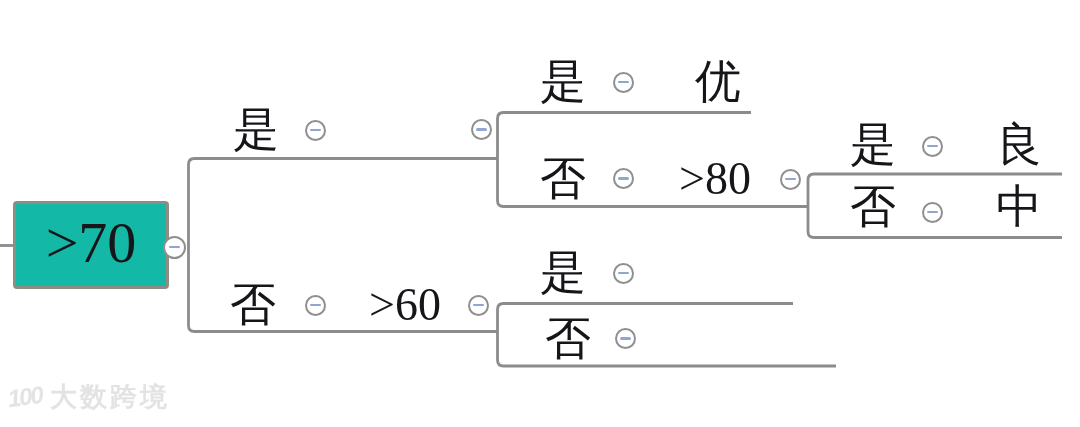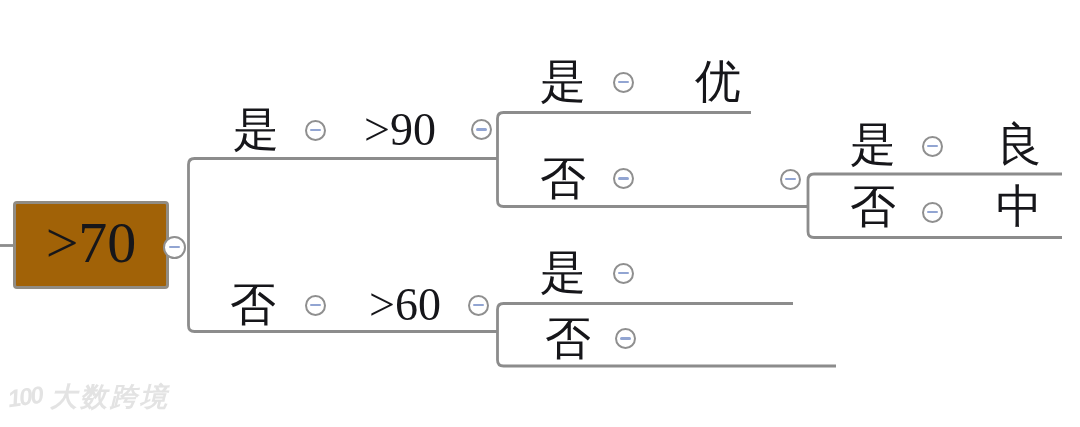--- a/index.html
+++ b/index.html
@@ -9,21 +9,21 @@
     background:#ffffff;
     overflow:hidden;
     font-family:"Liberation Serif","DejaVu Serif",serif;
   }
   .connectors{position:absolute;left:0;top:0;pointer-events:none;}
 
   
   .root-node{
     position:absolute;
     left:13px;top:201px;width:156px;height:88px;
-    background:#a16207;
+    background:#14b8a6;
     border:3px solid #918c83;
     border-radius:4px;
     box-sizing:border-box;
     display:flex;align-items:center;justify-content:center;
     cursor:default;
   }
   .root-node .root-label{
     font-size:58px;
     color:#16161a;
     line-height:1;
@@ -73,21 +73,20 @@
     font-size:24px;
     line-height:24px;
     letter-spacing:-2px;
     transform:rotate(-8deg) translateY(-2px);
   }
   .wm-brand{
     font-weight:bold;
     font-size:27px;
     line-height:28px;
     letter-spacing:3px;
-    font-style:italic;
   }
 </style>
 </head>
 <body>
 
 <div class="canvas">
 
   <svg class="connectors" width="1080" height="427" viewBox="0 0 1080 427">
     <g fill="none" stroke="#8c8c8c" stroke-width="2.8">
 
@@ -101,26 +100,26 @@
 
       <path d="M 793 303.5 H 503.5 Q 497.5 303.5 497.5 309.5 V 360 Q 497.5 366 503.5 366 H 836"></path>
     </g>
   </svg>
 
   <div class="root-node">
     <span class="root-label">&gt;70</span>
   </div>
 
   <span class="node-label" style="left:233px;top:107px;">是</span>
-  <span class="node-label" style="left:364px;top:107px;">&gt;90</span>
 
   <span class="node-label" style="left:540px;top:59px;">是</span>
   <span class="node-label" style="left:695px;top:59px;">优</span>
 
   <span class="node-label" style="left:540px;top:156px;">否</span>
+  <span class="node-label" style="left:679px;top:156px;">&gt;80</span>
 
   <span class="node-label" style="left:850px;top:122px;">是</span>
   <span class="node-label" style="left:996px;top:122px;">良</span>
 
   <span class="node-label" style="left:850px;top:184px;">否</span>
   <span class="node-label" style="left:996px;top:184px;">中</span>
 
   <span class="node-label" style="left:230px;top:282px;">否</span>
   <span class="node-label" style="left:369px;top:282px;">&gt;60</span>
 

